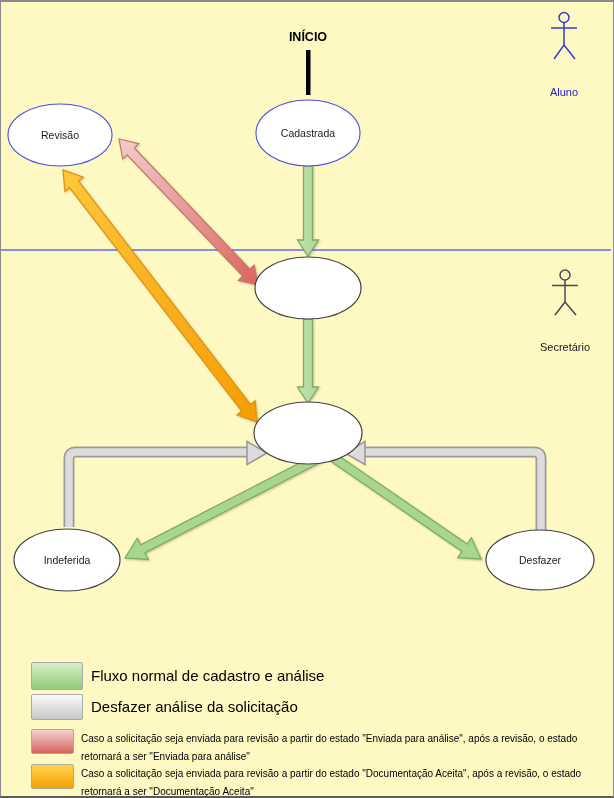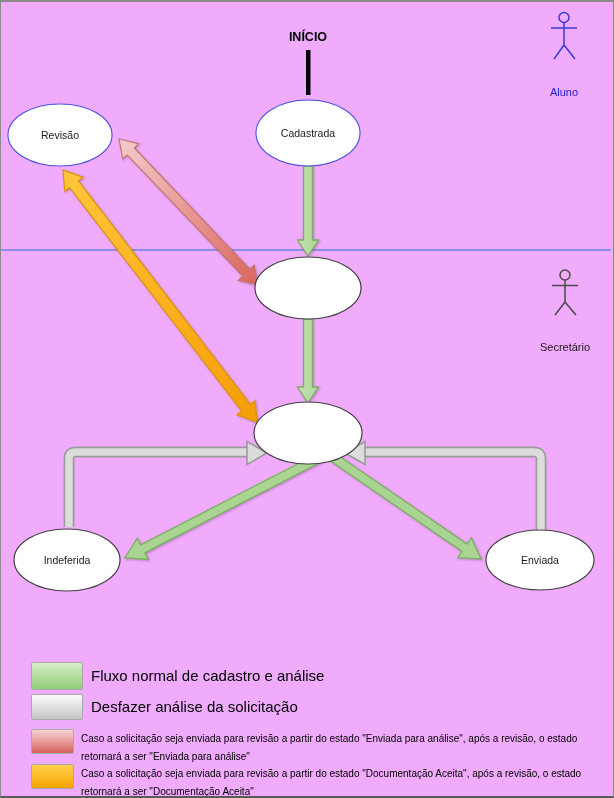--- a/index.html
+++ b/index.html
@@ -1,20 +1,20 @@
 <!DOCTYPE html>
 <html><head>
 <meta charset="utf-8">
 <style>
   html,body{margin:0;padding:0;background:#fff;}
   .page{
     position:relative;
     width:614px;height:798px;
     box-sizing:border-box;
-    background:#f0abfc;
+    background:#fef9c3;
     border:1px solid #8a8a8a;
     border-top:2px solid #8a8a8a;
     border-bottom:2px solid #5a5a5a;
     overflow:hidden;
     font-family:"Liberation Sans", sans-serif;
     color:#1a1a1a;
   }
   .diagram-svg{position:absolute;left:0;top:0;}
   .lbl{
     position:absolute;
@@ -106,21 +106,21 @@
       <line x1="564" y1="300" x2="554" y2="313"></line>
       <line x1="564" y1="300" x2="575" y2="313"></line>
     </g>
   </svg>
 
   <div class="title-lbl" style="left:257px;top:28px;width:100px;">INÍCIO</div>
 
   <div class="lbl" style="left:7px;top:102px;width:104px;height:62px;">Revisão</div>
   <div class="lbl" style="left:255px;top:98px;width:104px;height:66px;">Cadastrada</div>
   <div class="lbl" style="left:14px;top:527px;width:104px;height:62px;">Indeferida</div>
-  <div class="lbl" style="left:487px;top:528px;width:104px;height:60px;">Enviada</div>
+  <div class="lbl" style="left:487px;top:528px;width:104px;height:60px;">Desfazer</div>
 
   <div class="actor-lbl blue" style="left:533px;top:63px;width:60px;">Aluno</div>
   <div class="actor-lbl" style="left:524px;top:318px;width:80px;">Secretário</div>
 
   <div class="legend">
     <div class="legend-box green" style="left:30px;top:660px;width:52px;height:28px;"></div>
     <div class="legend-text" style="left:90px;top:667px;width:510px;">Fluxo normal de cadastro e análise</div>
 
     <div class="legend-box gray" style="left:30px;top:692px;width:52px;height:26px;"></div>
     <div class="legend-text" style="left:90px;top:698px;width:510px;">Desfazer análise da solicitação</div>

